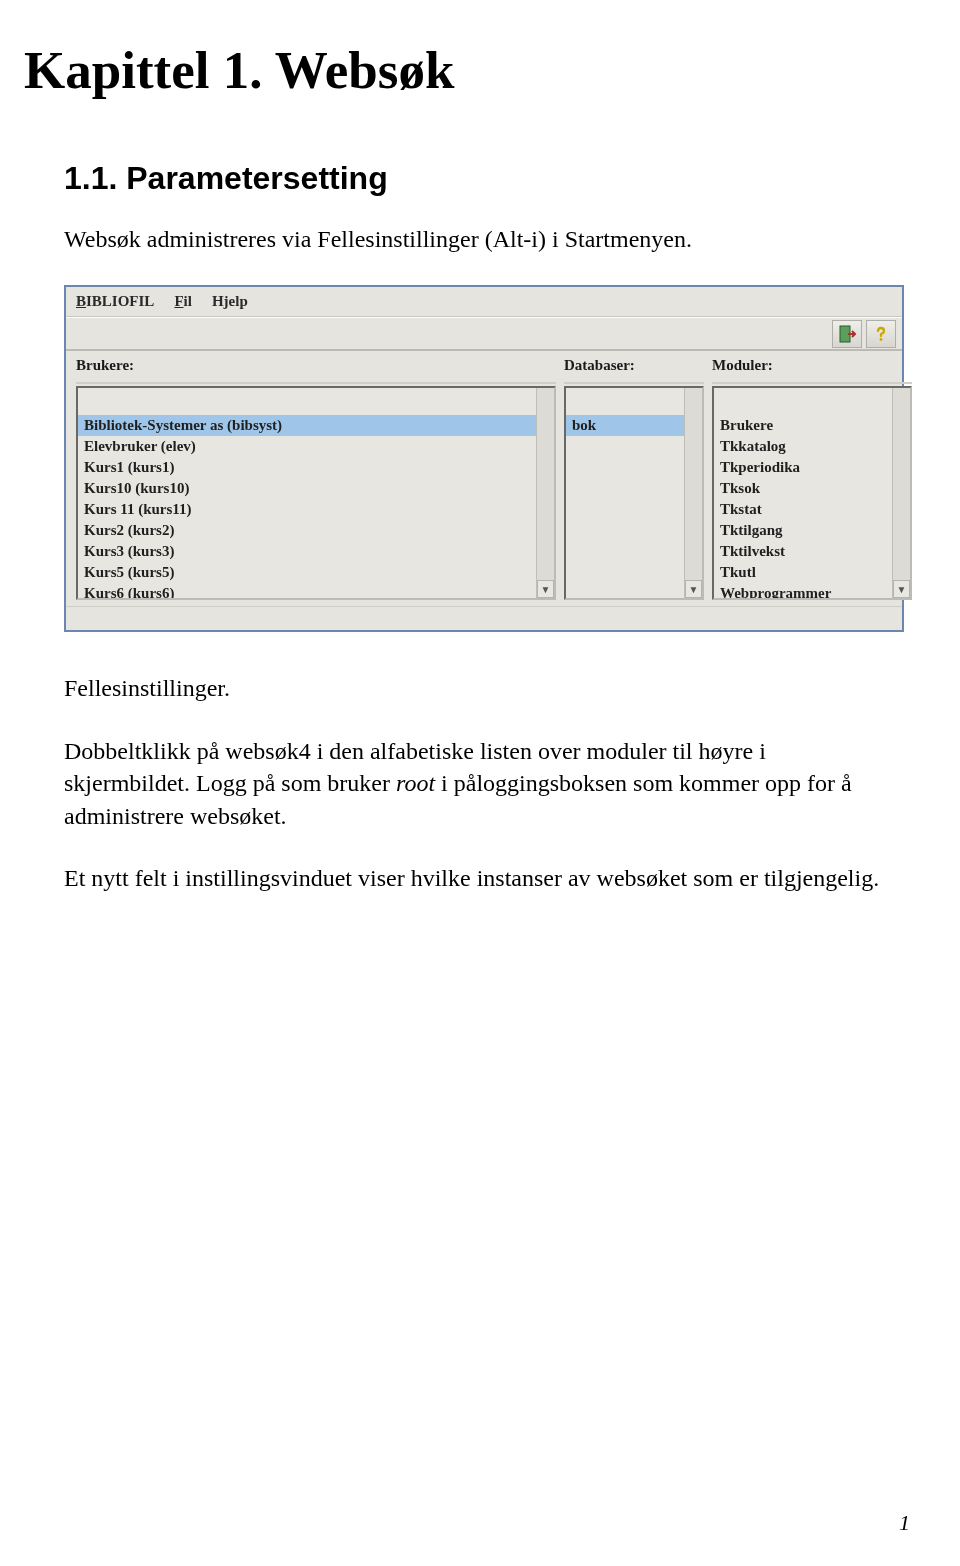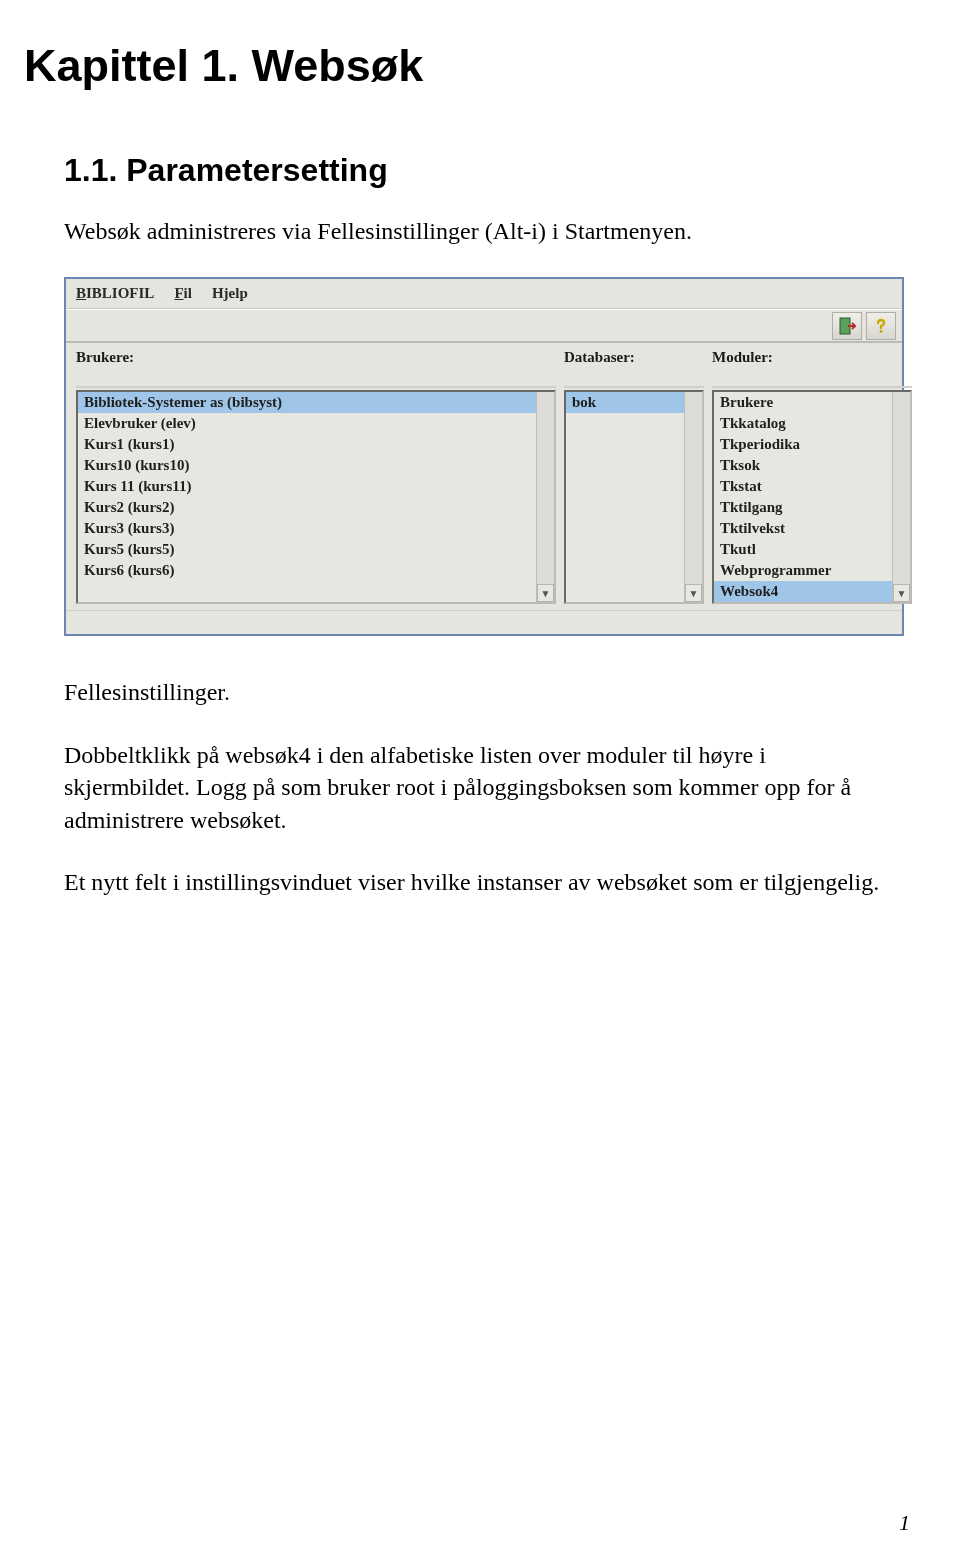--- a/index.html
+++ b/index.html
@@ -7,40 +7,40 @@
       font-family: Georgia, 'Times New Roman', serif;
       background: #fff;
       width: 960px;
       margin: 0 auto;
       padding: 40px 40px 40px 24px;
       color: #000;
       position: relative;
       min-height: 1566px;
     }
     .chapter-title {
-      font-family: Liberation Sans, sans-serif;
-      font-weight: bold;
-      font-size: 45px;
+      font-family: Liberation Serif, serif;
+      font-weight: bold;
+      font-size: 53px;
       margin-bottom: 60px;
     }
     .section-title {
       font-family: Arial, Helvetica, sans-serif;
       font-weight: bold;
       font-size: 32px;
       margin-bottom: 26px;
       margin-left: 40px;
     }
     .body-text {
       font-size: 24px;
       margin-left: 40px;
       margin-right: 30px;
       line-height: 1.35;
       margin-bottom: 30px;
     }
-    .italic { }
+    .italic { font-style: italic; }
     .screenshot-container {
       margin: 24px auto 40px 40px;
       width: 840px;
     }
     .app-window {
       background: #e6e4df;
       border: 2px solid #6a87b0;
       padding: 0;
       font-family: Liberation Serif, serif;
       font-size: 15px;
@@ -77,21 +77,21 @@
     .columns {
       display: grid;
       grid-template-columns: 480px 140px 200px;
       gap: 8px;
       padding: 6px 10px 2px 10px;
       background: #e6e4df;
     }
     .col-label {
       font-weight: bold;
       color: #1a1a1a;
-      padding-bottom: 20px;
+      padding-bottom: 8px;
       border-bottom: 2px solid #d0cec8;
       margin-bottom: 0;
     }
     .lists {
       display: grid;
       grid-template-columns: 480px 140px 200px;
       gap: 8px;
       padding: 0 10px 6px 10px;
       background: #e6e4df;
     }
@@ -117,20 +117,21 @@
     }
     .list-item.selected {
       background: #9fc6e8;
     }
     .scroll-area {
       display: flex;
       height: 100%;
     }
     .scroll-content {
       flex: 1;
+      margin-top: 27px;
     }
     .scrollbar {
       width: 18px;
       background: #dddbd5;
       border-left: 1px solid #c0beb8;
       display: flex;
       flex-direction: column;
     }
     .scrollbar, .scroll-arrow { filter: blur(0.3px); }
     .scroll-track { flex: 1; background: #dddbd5; }

